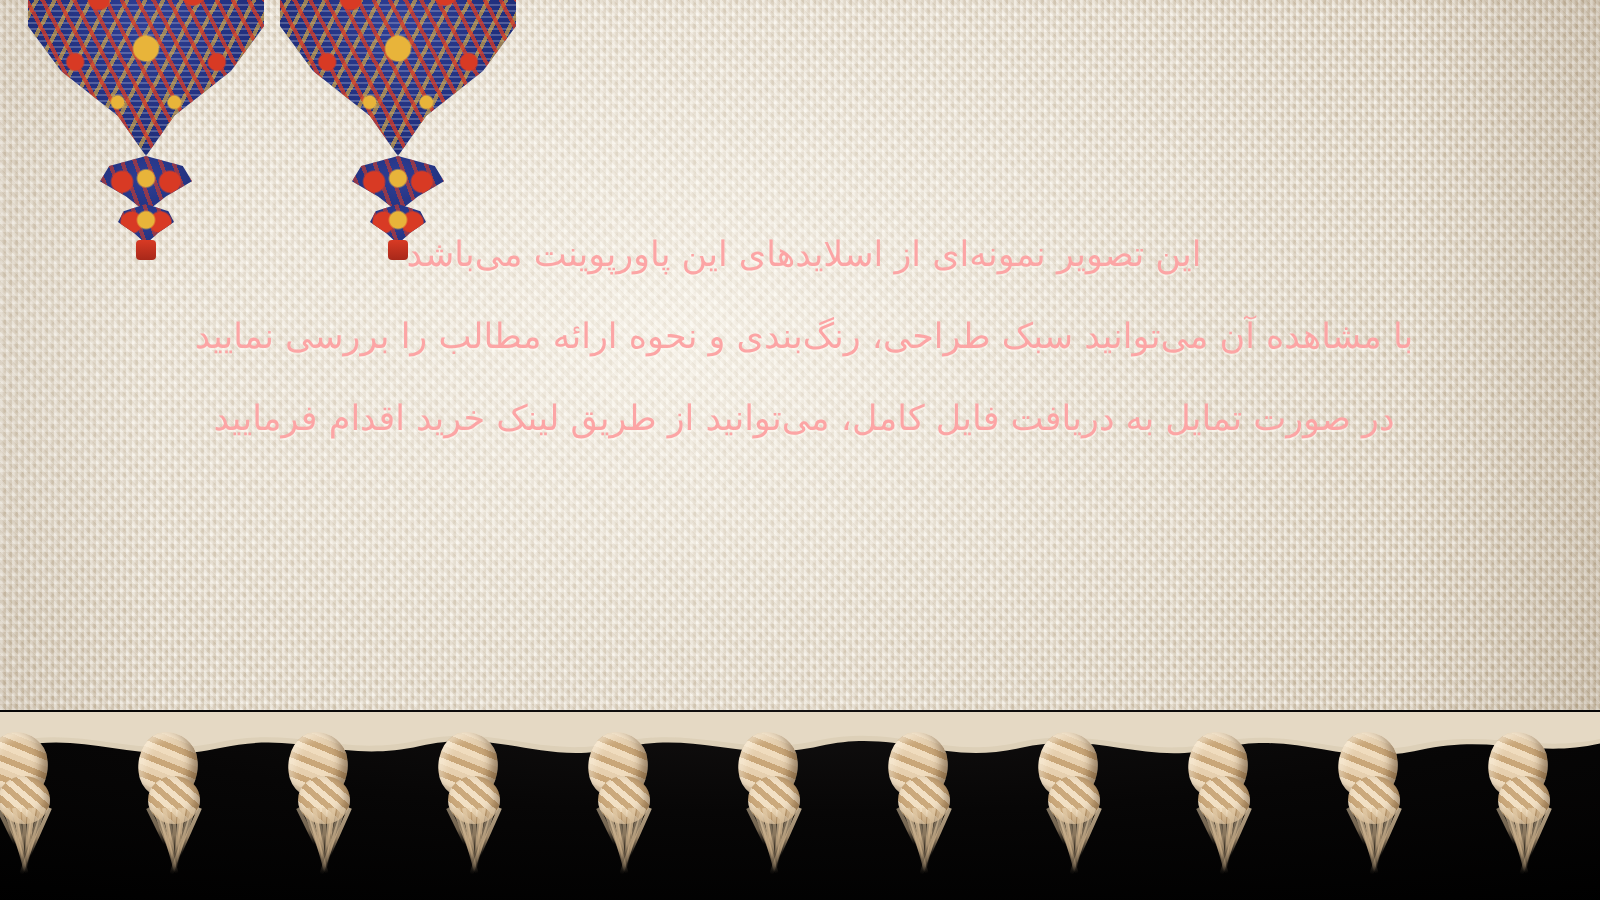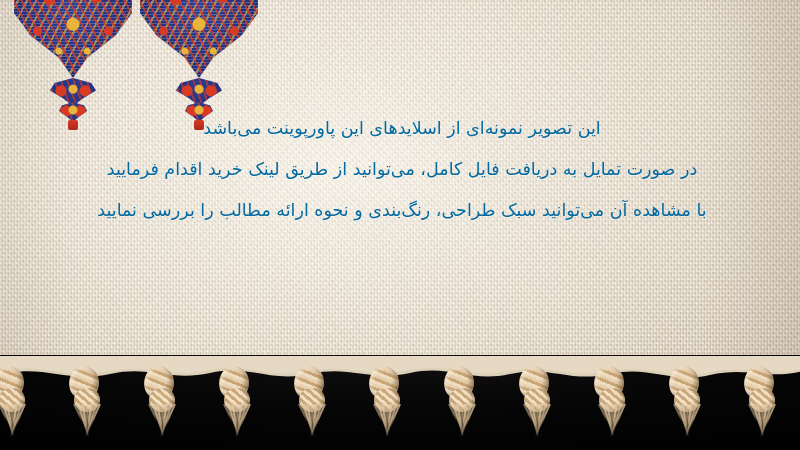--- a/index.html
+++ b/index.html
@@ -111,21 +111,21 @@
   .text-layer{position:absolute;left:0;top:0;width:800px;height:372px;direction:rtl;}
   .title{
     position:absolute;right:18px;top:6px;width:700px;
     text-align:center;color:#15100c;
     font-size:19.5px;font-weight:700;line-height:30px;
     font-family:"DejaVu Sans","Liberation Sans",sans-serif;
     text-shadow:0 1px 0 rgba(255,252,244,.55);
   }
   .body-lines{
     position:absolute;right:40px;top:108px;width:716px;
-    text-align:center;color:#0369a1;
+    text-align:center;color:#fca5a5;
     font-size:17.5px;line-height:41px;font-weight:400;
     font-family:"DejaVu Sans","Liberation Sans",sans-serif;
     text-shadow:0 1px 0 rgba(255,252,244,.5);
   }
   .body-lines .ln{display:block;white-space:nowrap;}
 </style>
 </head>
 <body>
 
 <div id="slide">
@@ -346,18 +346,18 @@
           <div class="strand" style="left: 30.8px; height: 28px; transform: rotate(14deg); opacity: 0.55;"></div>
           <div class="strand" style="left: 33.4px; height: 35px; transform: rotate(19deg); opacity: 0.66;"></div>
           <div class="strand" style="left: 36px; height: 26px; transform: rotate(24deg); opacity: 0.77;"></div>
         </div>
       </div>
     </div>
 
   <div class="text-layer">
     <div class="body-lines" id="bodyLines">
         <span class="ln">این تصویر نمونه‌ای از اسلایدهای این پاورپوینت می‌باشد</span>
+        <span class="ln">با مشاهده آن می‌توانید سبک طراحی، رنگ‌بندی و نحوه ارائه مطالب را بررسی نمایید</span>
         <span class="ln">در صورت تمایل به دریافت فایل کامل، می‌توانید از طریق لینک خرید اقدام فرمایید</span>
-        <span class="ln">با مشاهده آن می‌توانید سبک طراحی، رنگ‌بندی و نحوه ارائه مطالب را بررسی نمایید</span>
       </div>
   </div>
 
 </div>
 
 </body></html>

